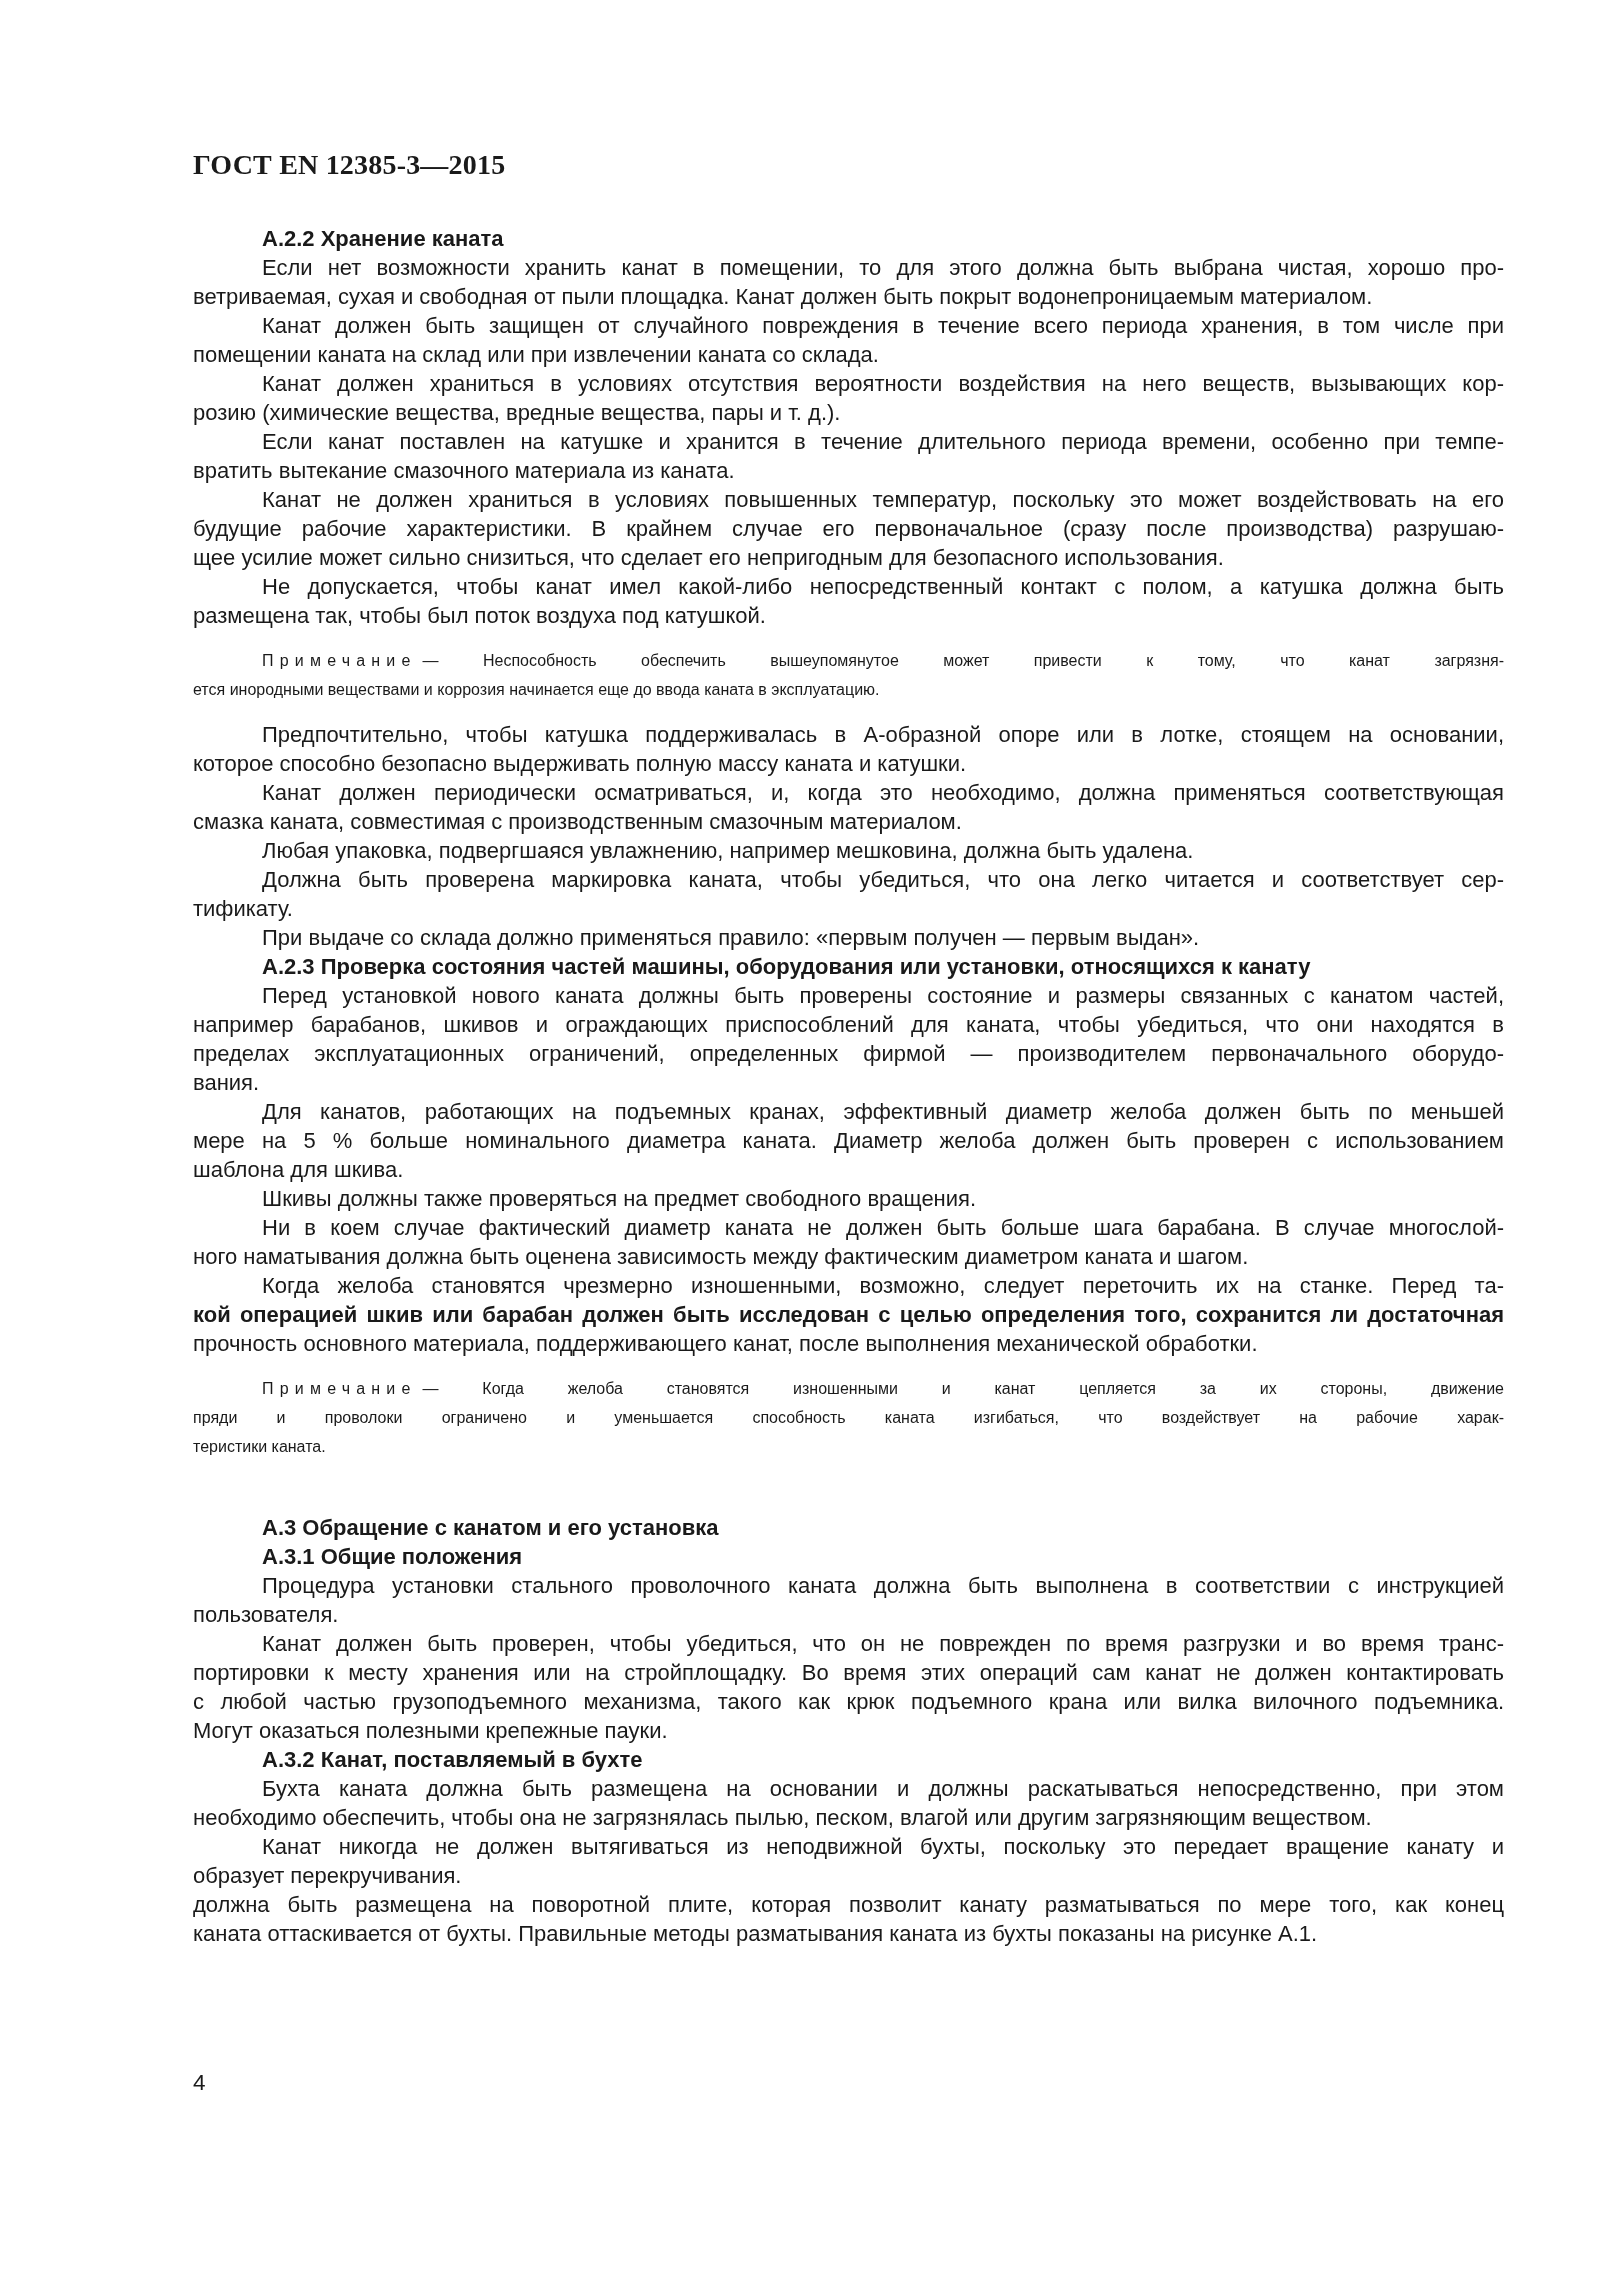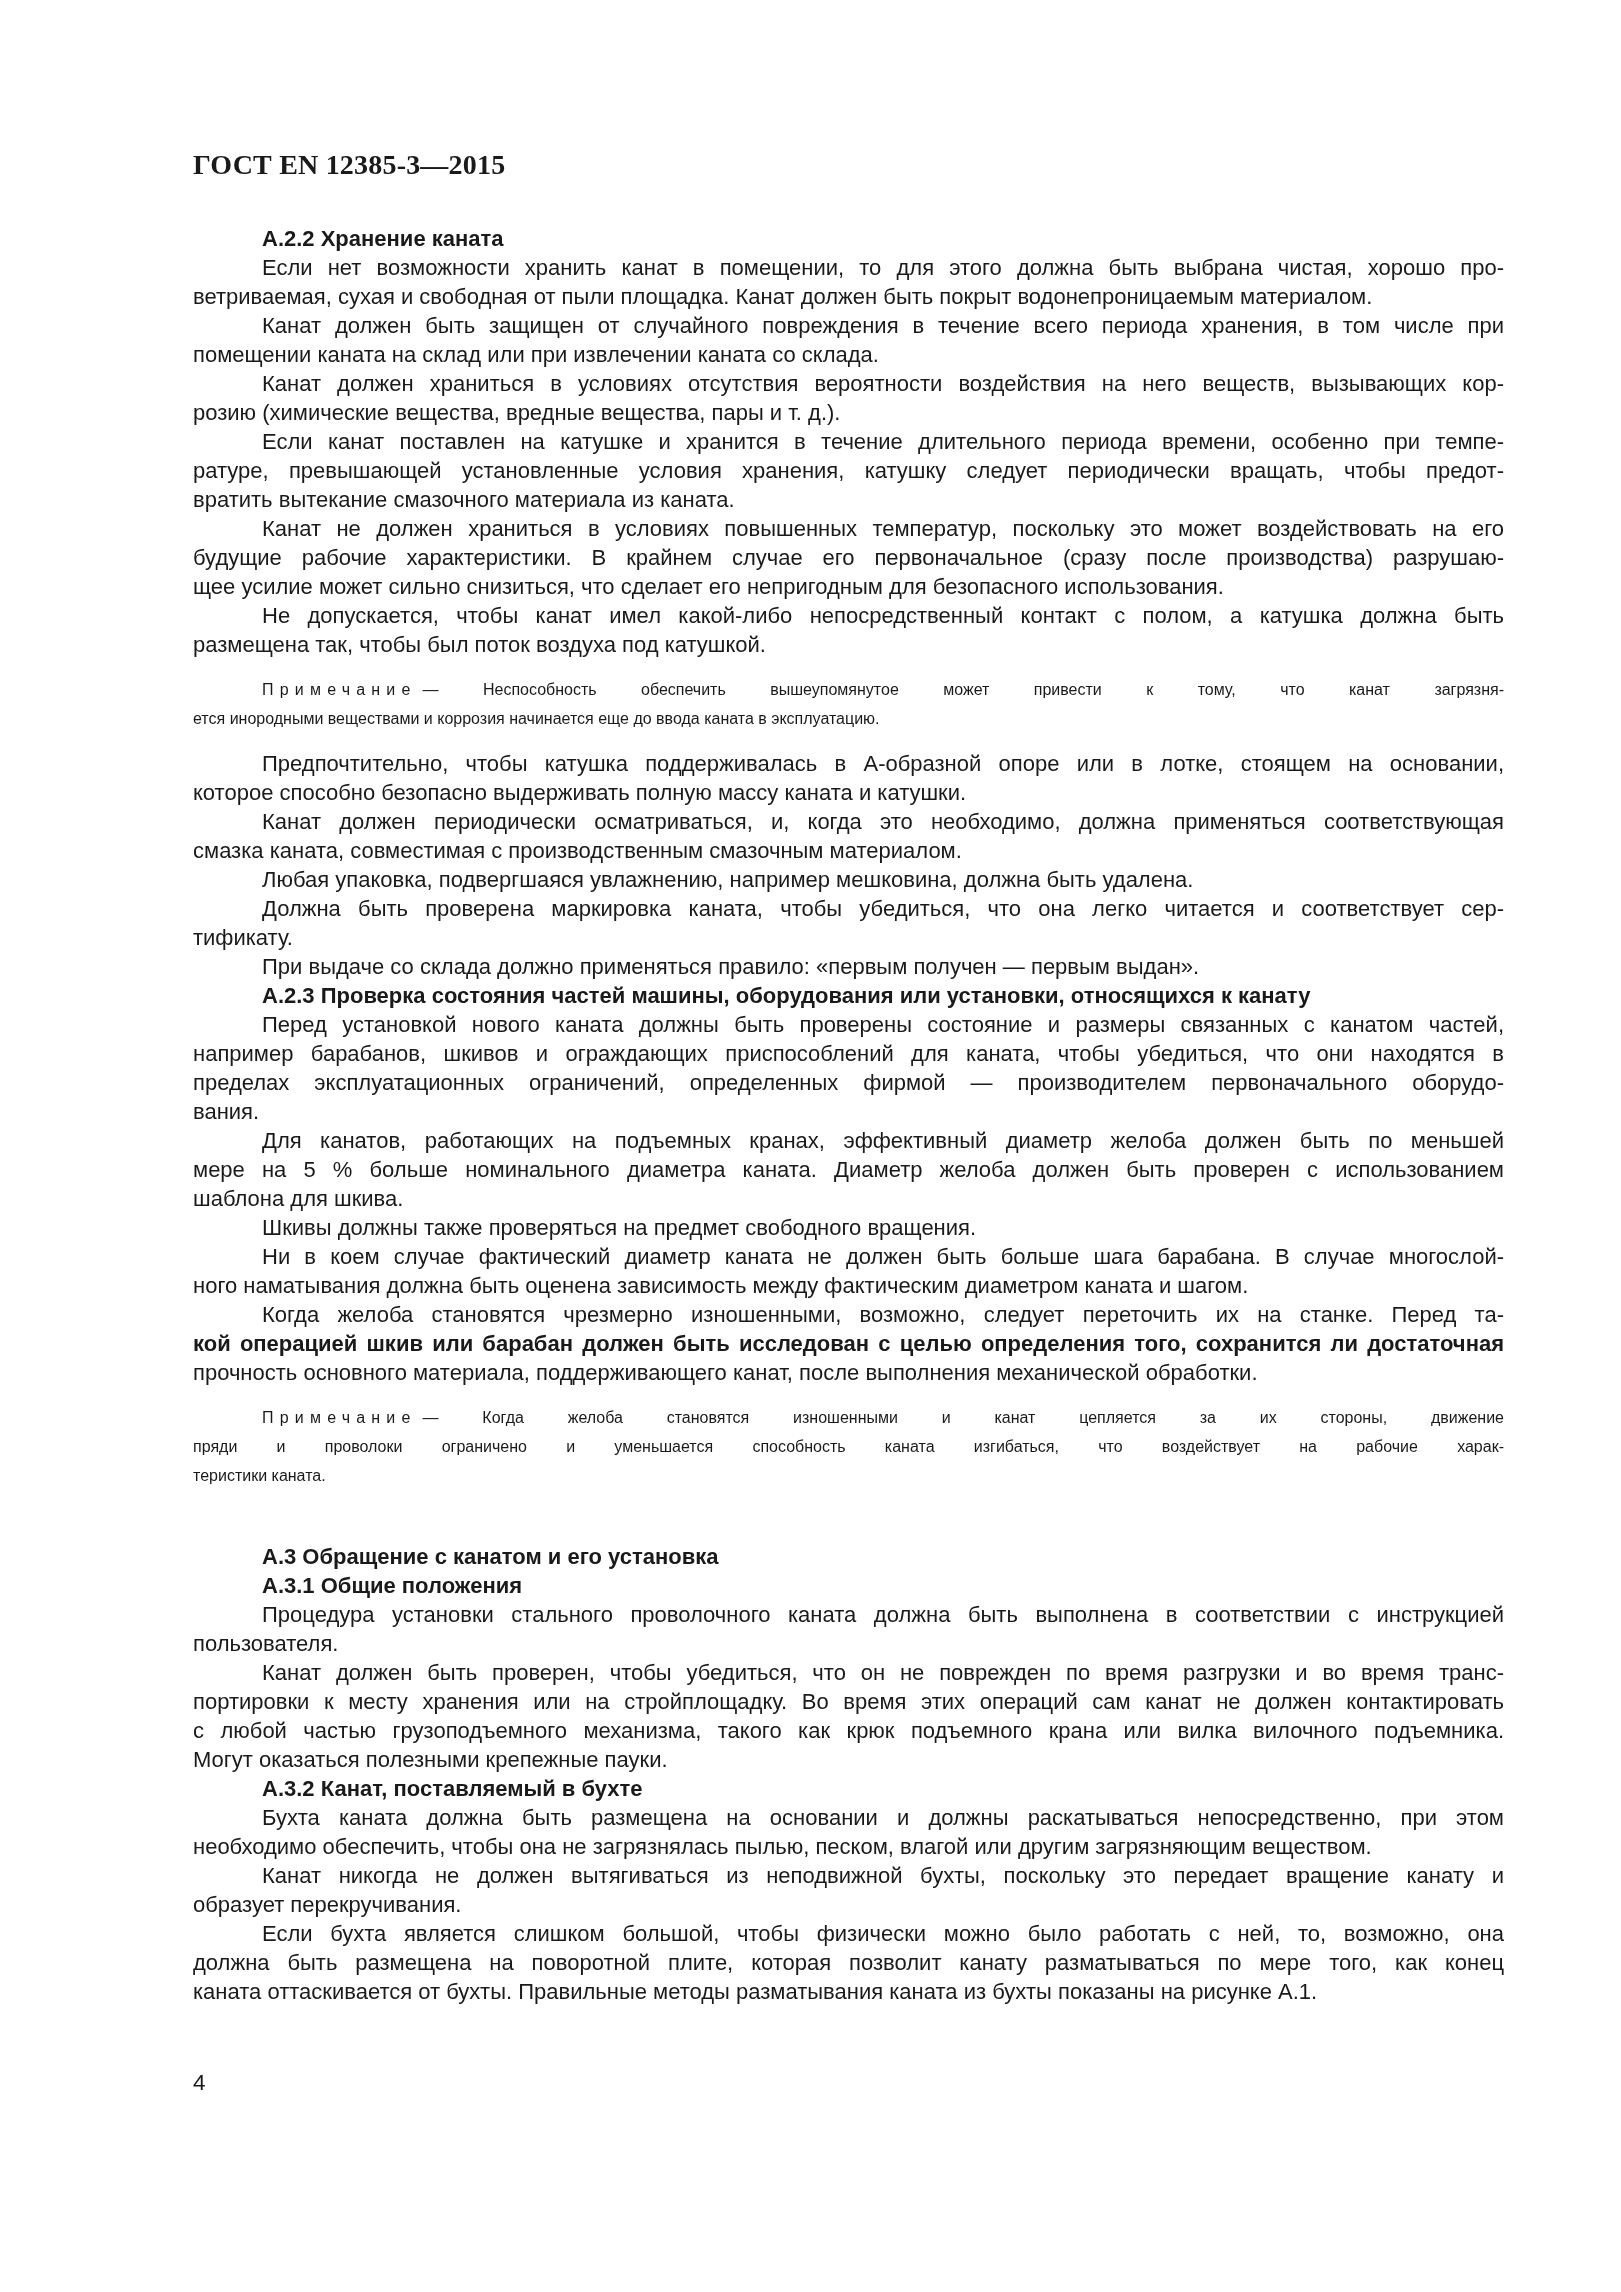--- a/index.html
+++ b/index.html
@@ -35,21 +35,20 @@
     <div class="paragraph">
       <div class="line indent" style="display: block;">Канат должен быть защищен от случайного повреждения в течение всего периода хранения, в том числе при</div>
       <div class="line last" style="display: block;">помещении каната на склад или при извлечении каната со склада.</div>
     </div>
     <div class="paragraph">
       <div class="line indent" style="display: block;">Канат должен храниться в условиях отсутствия вероятности воздействия на него веществ, вызывающих кор-</div>
       <div class="line last" style="display: block;">розию (химические вещества, вредные вещества, пары и т. д.).</div>
     </div>
     <div class="paragraph">
       <div class="line indent" style="display: block;">Если канат поставлен на катушке и хранится в течение длительного периода времени, особенно при темпе-</div>
-      <div class="line" style="display: block;">ратуре, превышающей установленные условия хранения, катушку следует периодически вращать, чтобы предот-</div>
       <div class="line last" style="display: block;">вратить вытекание смазочного материала из каната.</div>
     </div>
     <div class="paragraph">
       <div class="line indent" style="display: block;">Канат не должен храниться в условиях повышенных температур, поскольку это может воздействовать на его</div>
       <div class="line" style="display: block;">будущие рабочие характеристики. В крайнем случае его первоначальное (сразу после производства) разрушаю-</div>
       <div class="line last" style="display: block;">щее усилие может сильно снизиться, что сделает его непригодным для безопасного использования.</div>
     </div>
     <div class="paragraph">
       <div class="line indent" style="display: block;">Не допускается, чтобы канат имел какой-либо непосредственный контакт с полом, а катушка должна быть</div>
       <div class="line last" style="display: block;">размещена так, чтобы был поток воздуха под катушкой.</div>
@@ -129,20 +128,19 @@
     </div>
     <div class="paragraph">
       <div class="line indent" style="display: block;">Бухта каната должна быть размещена на основании и должны раскатываться непосредственно, при этом</div>
       <div class="line last" style="display: block;">необходимо обеспечить, чтобы она не загрязнялась пылью, песком, влагой или другим загрязняющим веществом.</div>
     </div>
     <div class="paragraph">
       <div class="line indent" style="display: block;">Канат никогда не должен вытягиваться из неподвижной бухты, поскольку это передает вращение канату и</div>
       <div class="line last" style="display: block;">образует перекручивания.</div>
     </div>
     <div class="paragraph">
-      <div class="line indent" style="display: block;">Если бухта является слишком большой, чтобы физически можно было работать с ней, то, возможно, она</div>
       <div class="line" style="display: block;">должна быть размещена на поворотной плите, которая позволит канату разматываться по мере того, как конец</div>
       <div class="line last" style="display: block;">каната оттаскивается от бухты. Правильные методы разматывания каната из бухты показаны на рисунке А.1.</div>
     </div>
   </div>
 
 <div class="page-number">4</div>
 
 
 </body></html>

